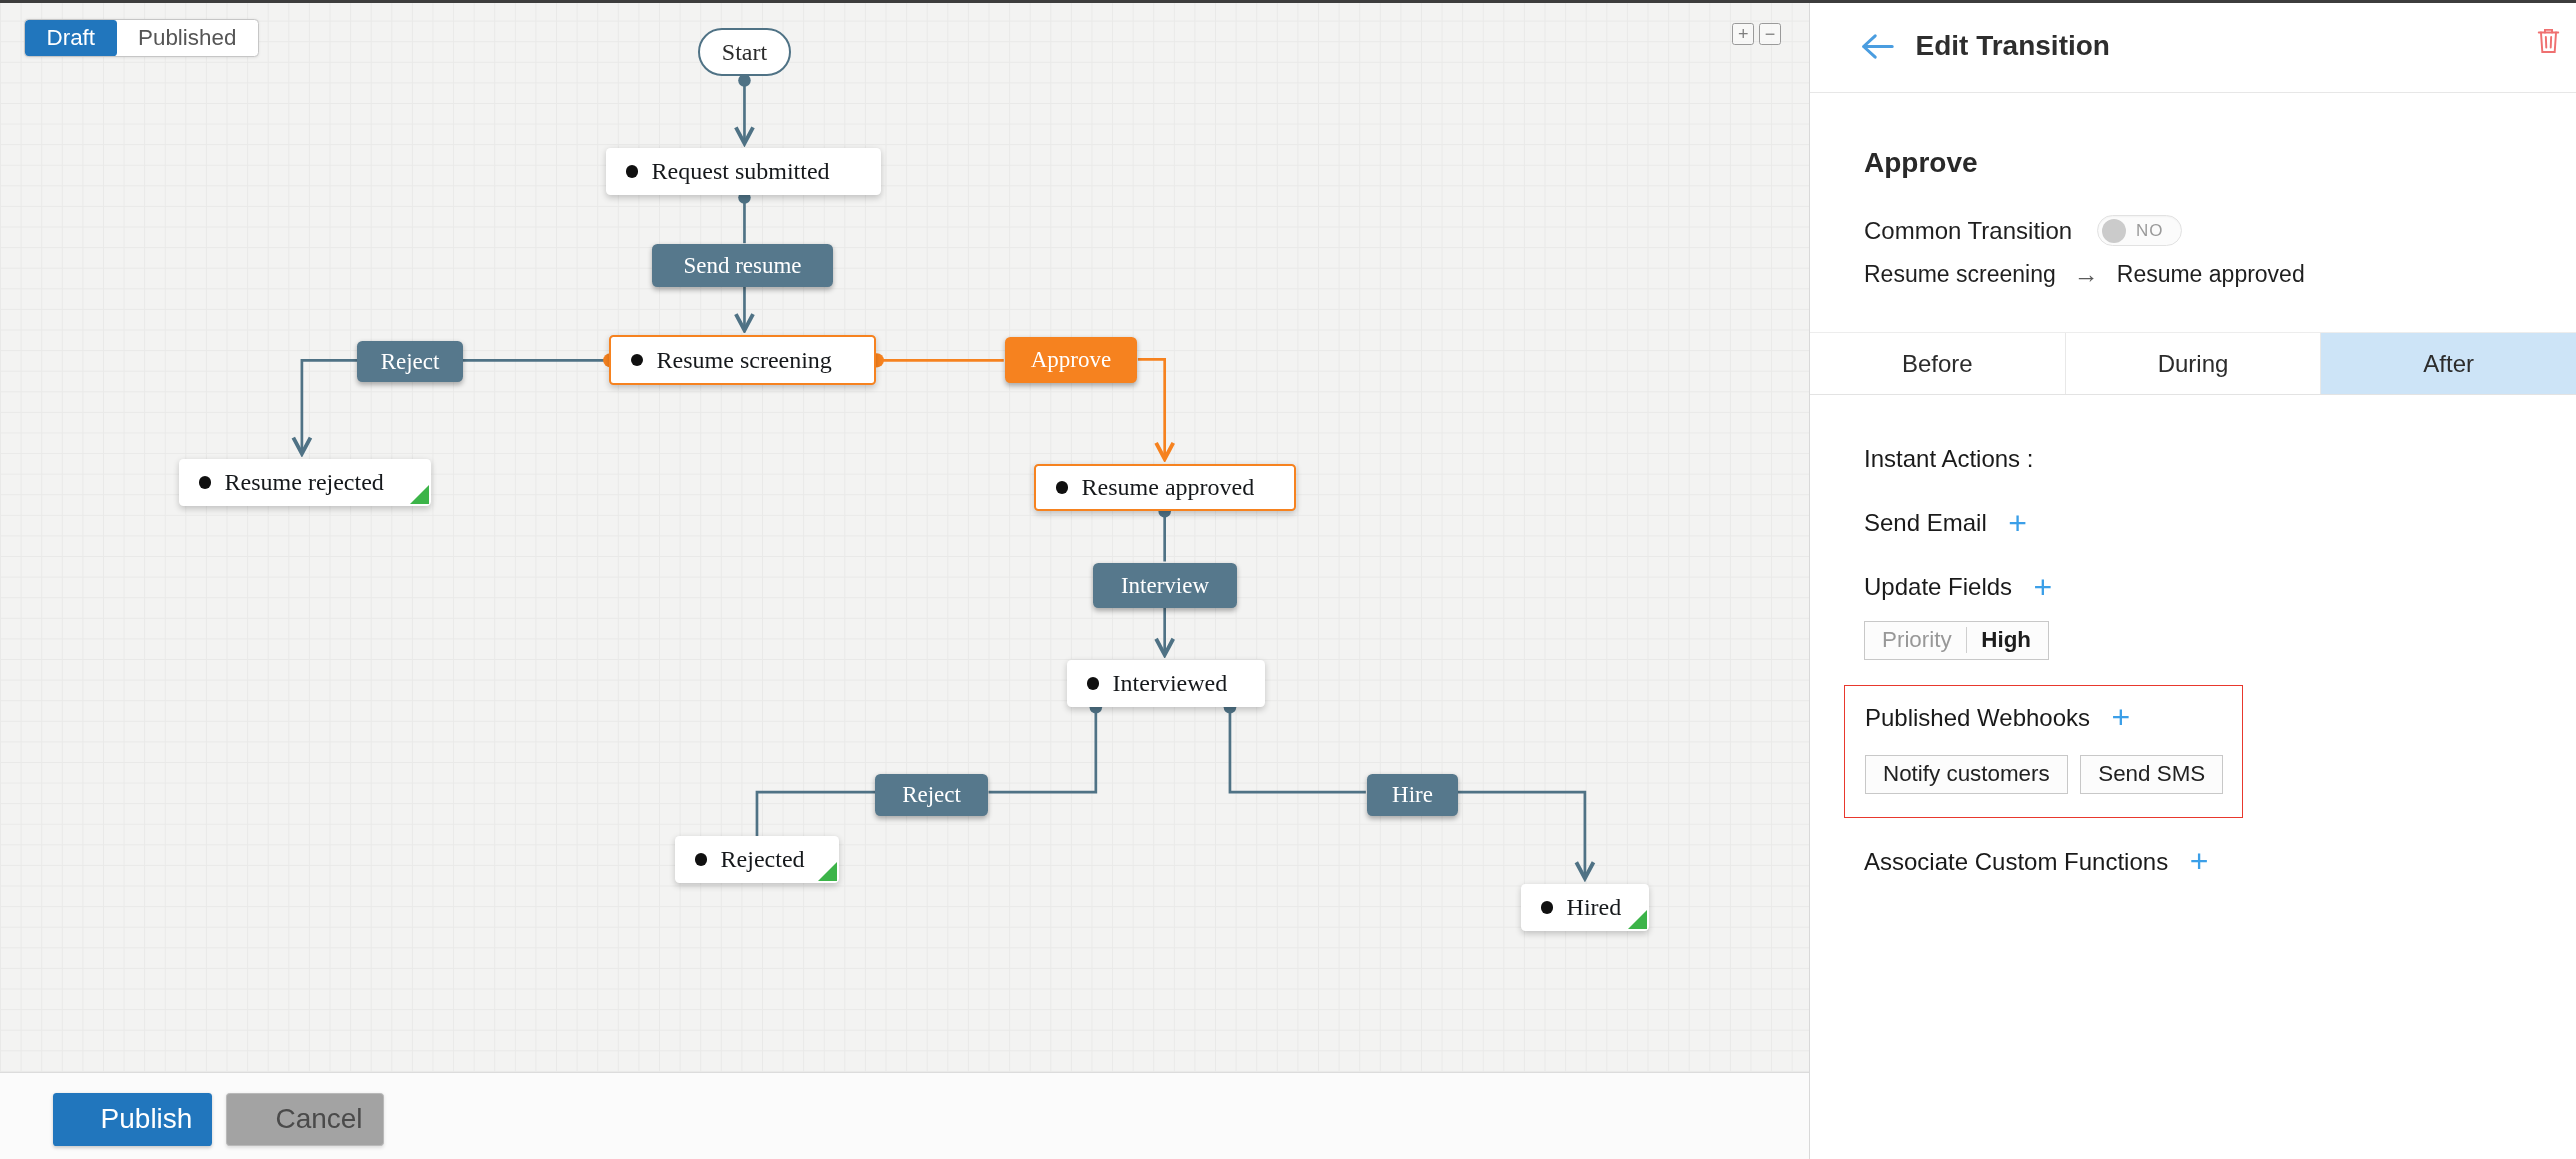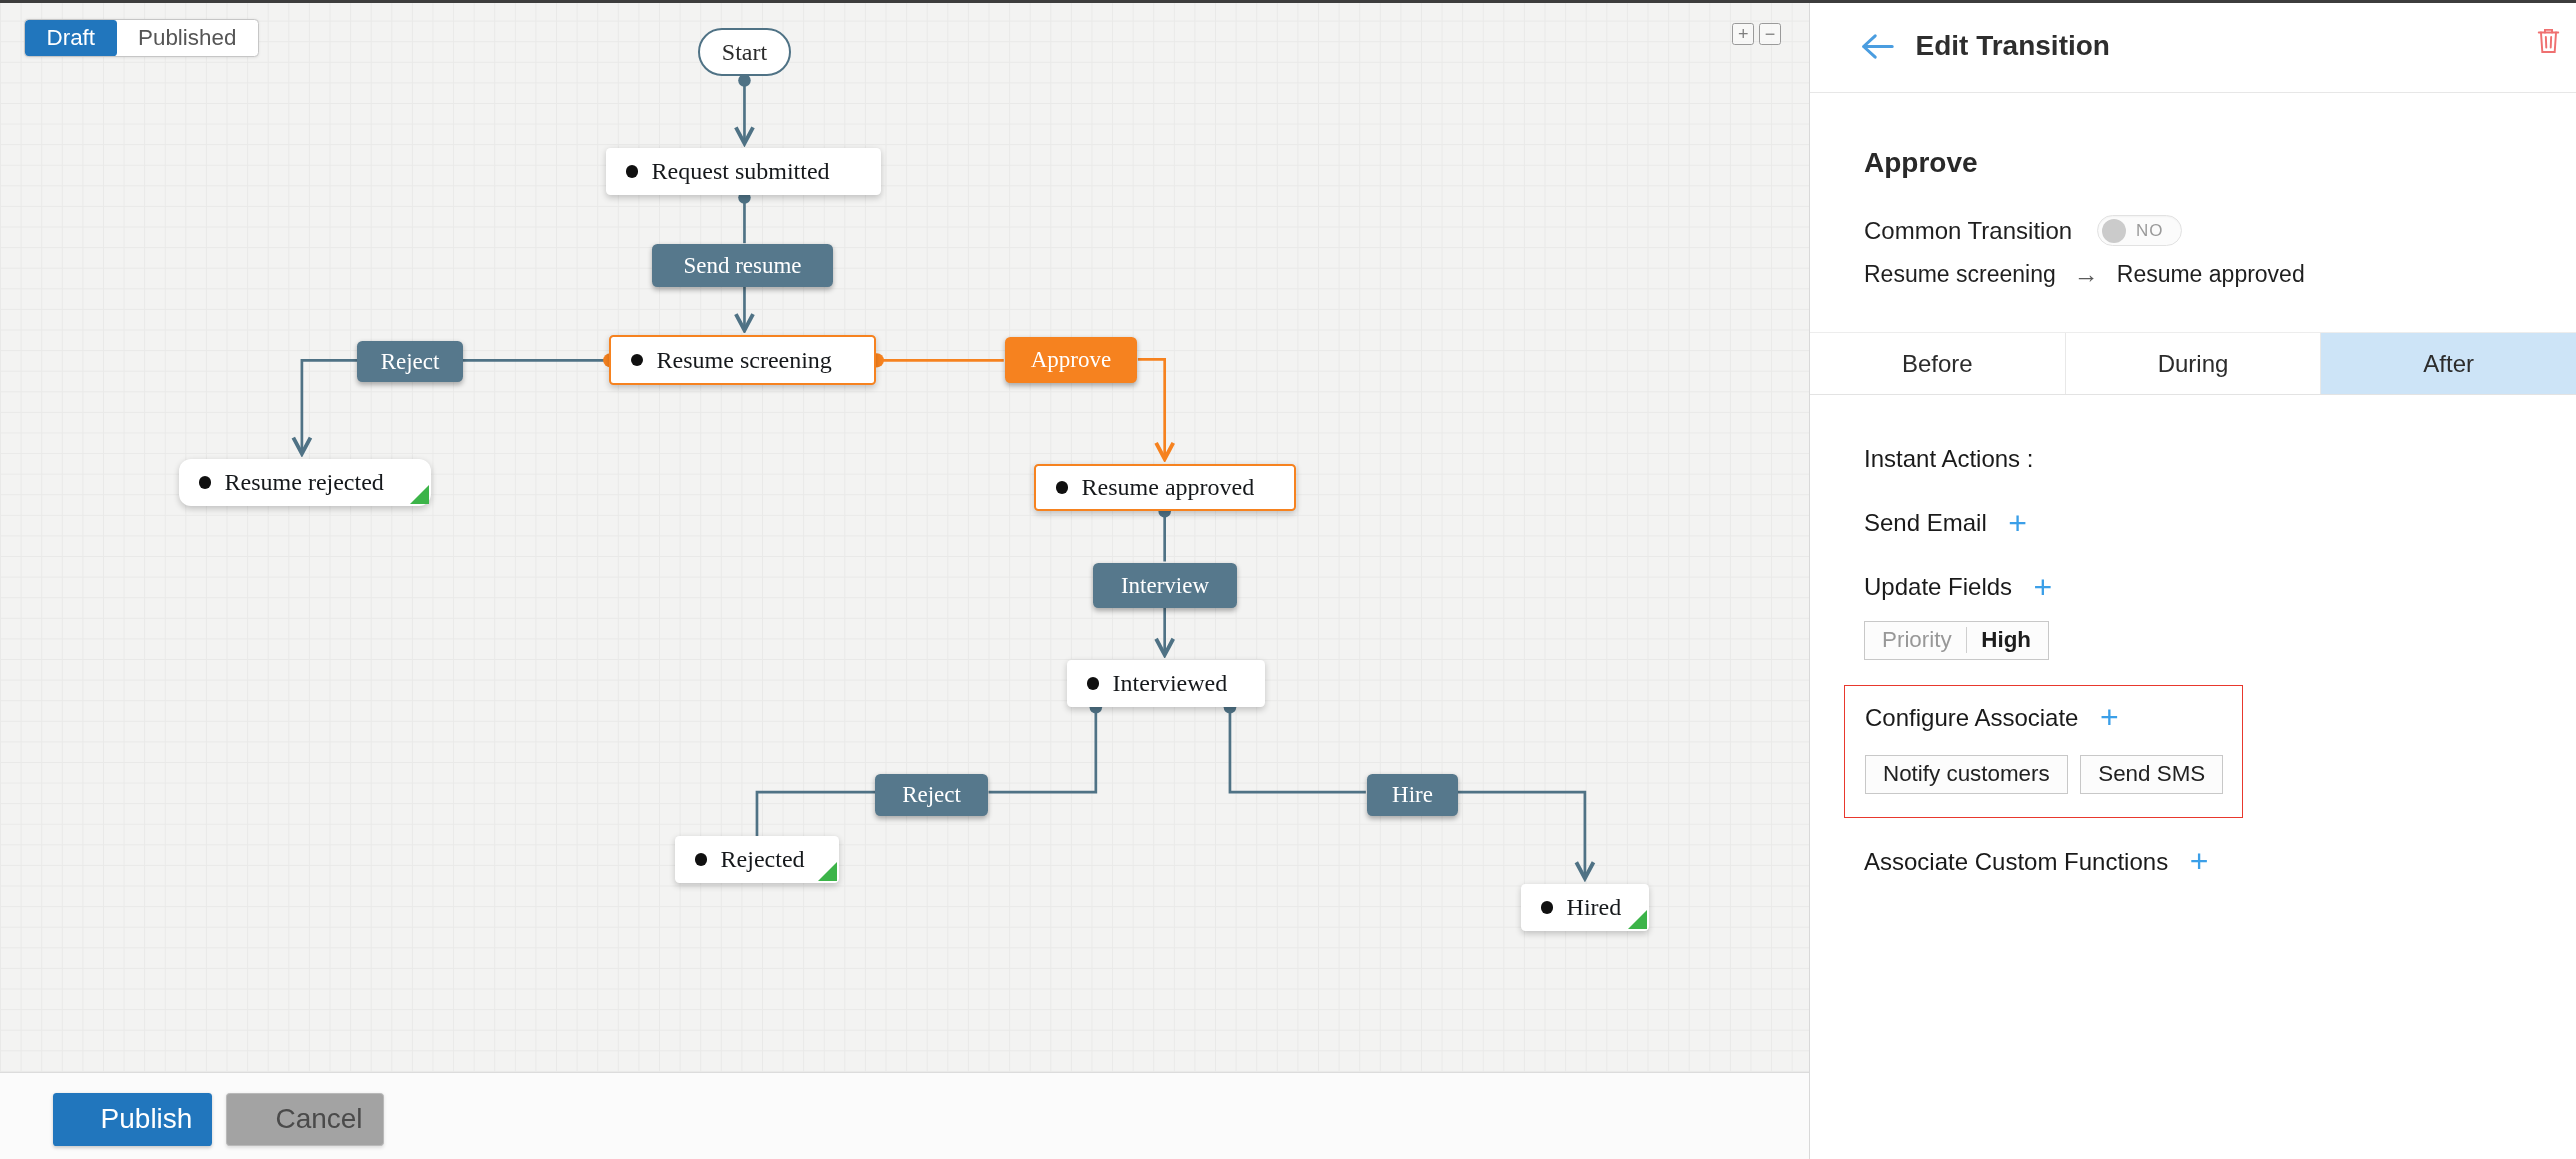--- a/index.html
+++ b/index.html
@@ -36,21 +36,21 @@
     border-left:19.7px solid transparent; border-bottom:19.7px solid #3cb449; }
   .tbtn { background:#56788c; color:#fff; border-radius:5.4px; font-size:23px;
     box-shadow:0 2.7px 5.4px rgba(0,0,0,.30); }
   .tbtn.orange { background:#f6821f; }
 
   .n-request  { left:606px;  top:148px; width:275px; height:47px; }
   .n-sendres  { left:652px;  top:244px; width:181px; height:43px; }
   .n-rejtop   { left:357px;  top:341px; width:106px; height:41px; }
   .n-screen   { left:609px;  top:335px; width:267px; height:50px; }
   .n-approve  { left:1005px; top:337px; width:132px; height:46px; }
-  .n-resrej   { left:179px;  top:459px; width:252px; height:47px;border-radius:12px; }
+  .n-resrej   { left:179px;  top:459px; width:252px; height:47px; }
   .n-resapp   { left:1034px; top:464px; width:262px; height:47px; }
   .n-interv   { left:1093px; top:563px; width:144px; height:45px; }
   .n-interved { left:1067px; top:660px; width:198px; height:47px; }
   .n-rejbot   { left:875px;  top:774px; width:113px; height:42px; }
   .n-hire     { left:1367px; top:774px; width:91px; height:42px; }
   .n-rejected { left:675px;  top:836px; width:164px; height:47px; }
   .n-hired    { left:1521px; top:884px; width:128px; height:47px; }
 
   .canvas-footer { position:absolute; left:0; top:1072px; width:1809px; height:87px;
     background:#fbfbfb; border-top:0.9px solid #dcdcdc; }
@@ -269,21 +269,21 @@
       </div>
       <div class="chip-row m22">
         <span class="chip">
           <span class="f-name">Priority</span>
           <span class="f-val">High</span>
         </span>
       </div>
 
       <div class="redbox">
         <div class="add-row">
-          <span class="sec-label">Configure Associate</span>
+          <span class="sec-label">Published Webhooks</span>
           <span class="plus">+</span>
         </div>
         <div class="chip-row">
           <span class="chip">Notify customers</span>
           <span class="chip">Send SMS</span>
         </div>
       </div>
 
       <div class="add-row m34">
         <span class="sec-label">Associate Custom Functions</span>

